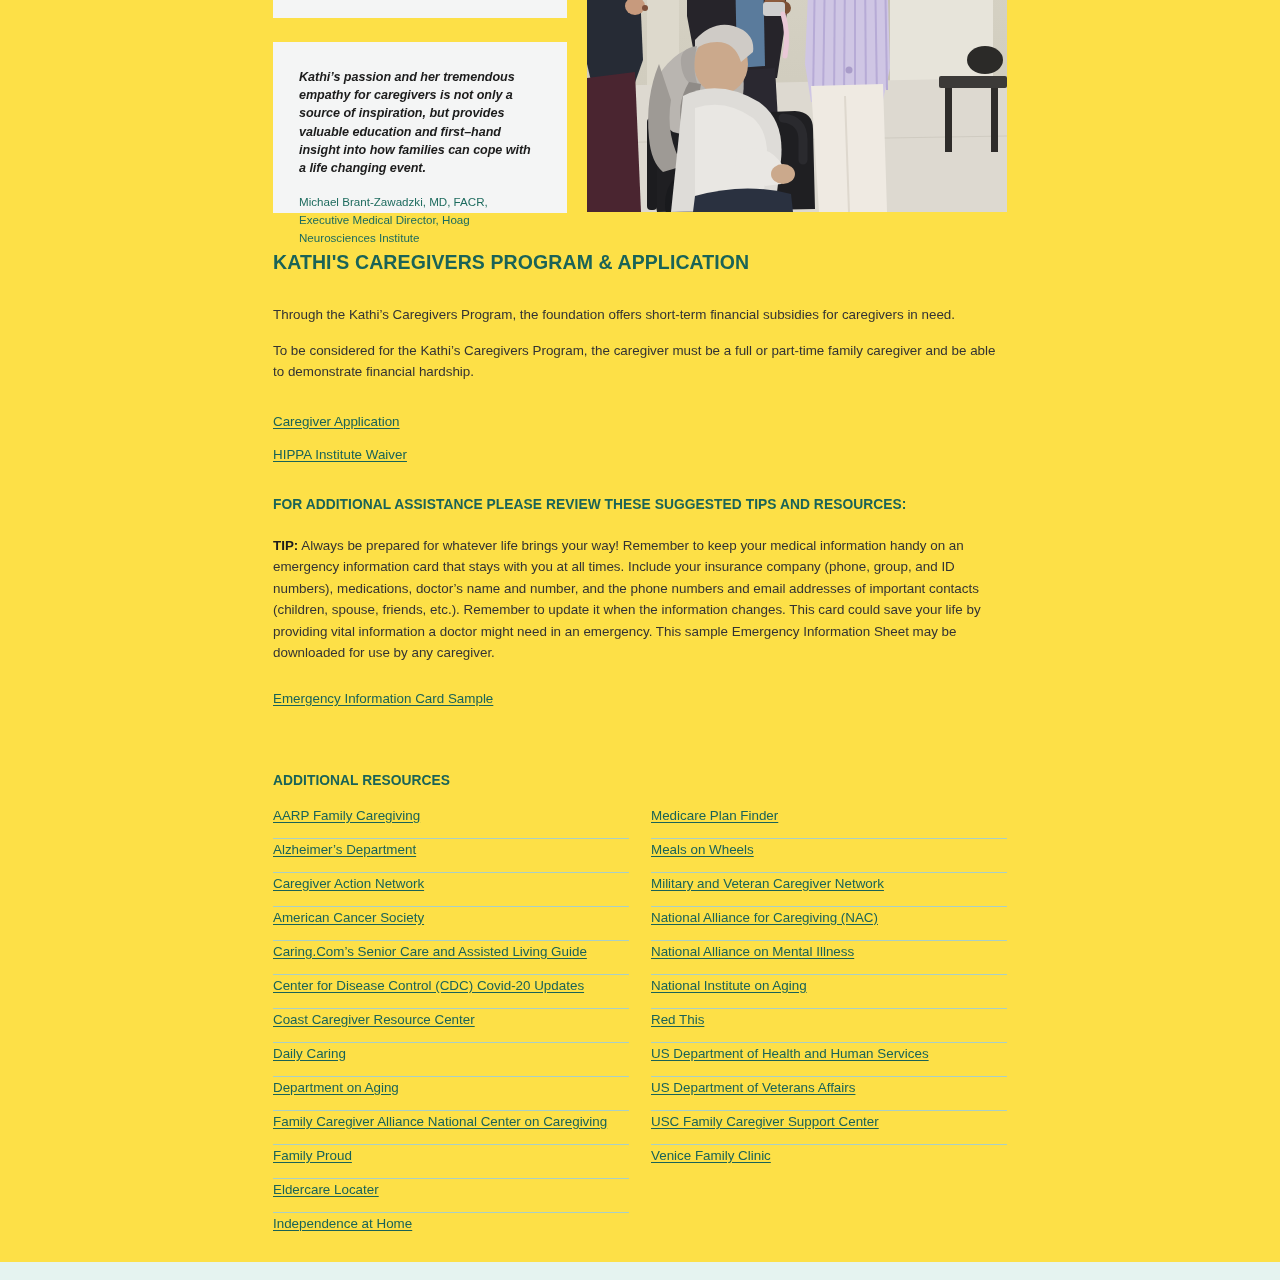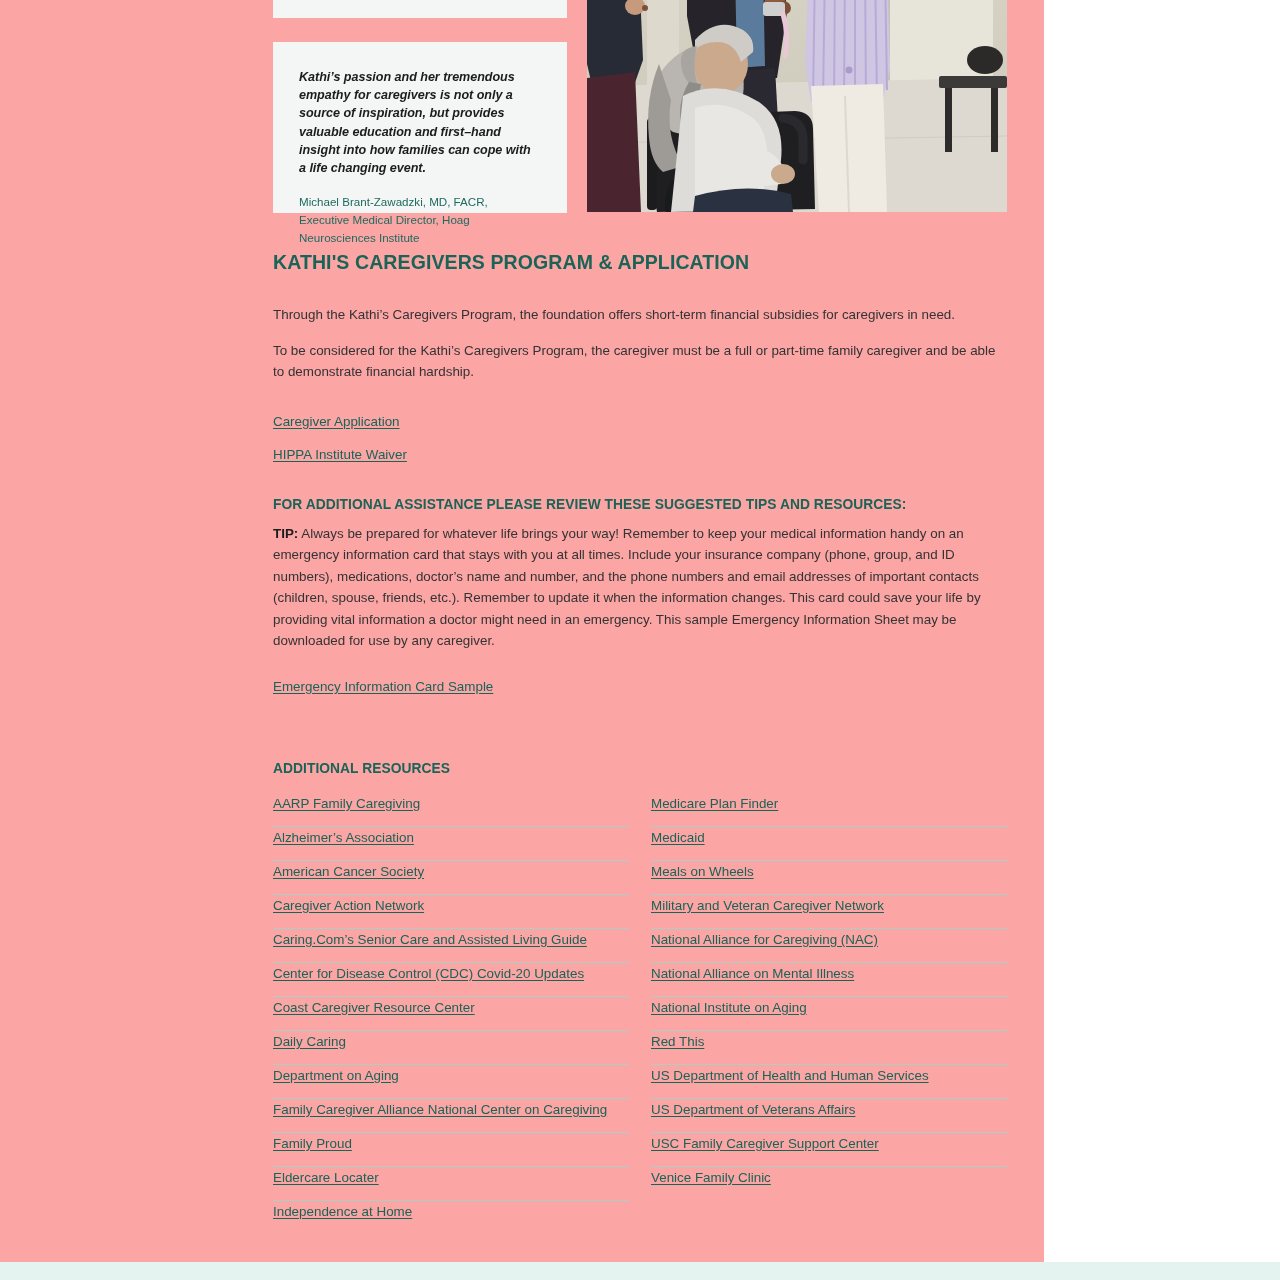--- a/index.html
+++ b/index.html
@@ -7,23 +7,23 @@
     margin: 0;
     padding: 0;
     width: 1280px;
     height: 1280px;
     background: #ffffff;
     font-family: "Liberation Sans", sans-serif;
     overflow: hidden;
   }
   .page {
     position: relative;
-    width: 1044px;
+    width: 1280px;
     height: 1280px;
-    background: #fca5a5;
+    background: #fde047;
   }
 
   
   .top-row {
     position: absolute;
     left: 0; top: 0;
     width: 1280px;
     height: 212px;
   }
 
@@ -99,21 +99,21 @@
     color: #1a6357;
     text-decoration: underline;
     text-underline-offset: 2px;
     cursor: pointer;
     width: max-content;
   }
   .link-group { margin-top: 28px; }
   .link-group-2 { margin-top: 24px; }
 
   h2.sub-title {
-    margin: 30px 0 8px 0;
+    margin: 30px 0 20px 0;
     font-size: 13.8px;
     line-height: 20px;
     font-weight: 700;
     color: #1a6357;
     letter-spacing: .05px;
   }
   h2.resources-title {
     margin: 62px 0 14px 0;
     font-size: 13.8px;
     line-height: 20px;
@@ -280,36 +280,35 @@
 
     <div class="link-group-2">
       <a class="doc-link">Emergency Information Card Sample</a>
     </div>
 
     <h2 class="resources-title">ADDITIONAL RESOURCES</h2>
 
     <div class="resources">
       <div class="res-col" id="res-left">
           <div class="res-item"><a>AARP Family Caregiving</a></div>
-          <div class="res-item"><a>Alzheimer’s Association</a></div>
+          <div class="res-item"><a>Alzheimer’s Department</a></div>
+          <div class="res-item"><a>Caregiver Action Network</a></div>
           <div class="res-item"><a>American Cancer Society</a></div>
-          <div class="res-item"><a>Caregiver Action Network</a></div>
           <div class="res-item"><a>Caring.Com’s Senior Care and Assisted Living Guide</a></div>
           <div class="res-item"><a>Center for Disease Control (CDC) Covid-20 Updates</a></div>
           <div class="res-item"><a>Coast Caregiver Resource Center</a></div>
           <div class="res-item"><a>Daily Caring</a></div>
           <div class="res-item"><a>Department on Aging</a></div>
           <div class="res-item"><a>Family Caregiver Alliance National Center on Caregiving</a></div>
           <div class="res-item"><a>Family Proud</a></div>
           <div class="res-item"><a>Eldercare Locater</a></div>
           <div class="res-item"><a>Independence at Home</a></div>
         </div>
       <div class="res-col" id="res-right">
           <div class="res-item"><a>Medicare Plan Finder</a></div>
-          <div class="res-item"><a>Medicaid</a></div>
           <div class="res-item"><a>Meals on Wheels</a></div>
           <div class="res-item"><a>Military and Veteran Caregiver Network</a></div>
           <div class="res-item"><a>National Alliance for Caregiving (NAC)</a></div>
           <div class="res-item"><a>National Alliance on Mental Illness</a></div>
           <div class="res-item"><a>National Institute on Aging</a></div>
           <div class="res-item"><a>Red This</a></div>
           <div class="res-item"><a>US Department of Health and Human Services</a></div>
           <div class="res-item"><a>US Department of Veterans Affairs</a></div>
           <div class="res-item"><a>USC Family Caregiver Support Center</a></div>
           <div class="res-item"><a>Venice Family Clinic</a></div>

